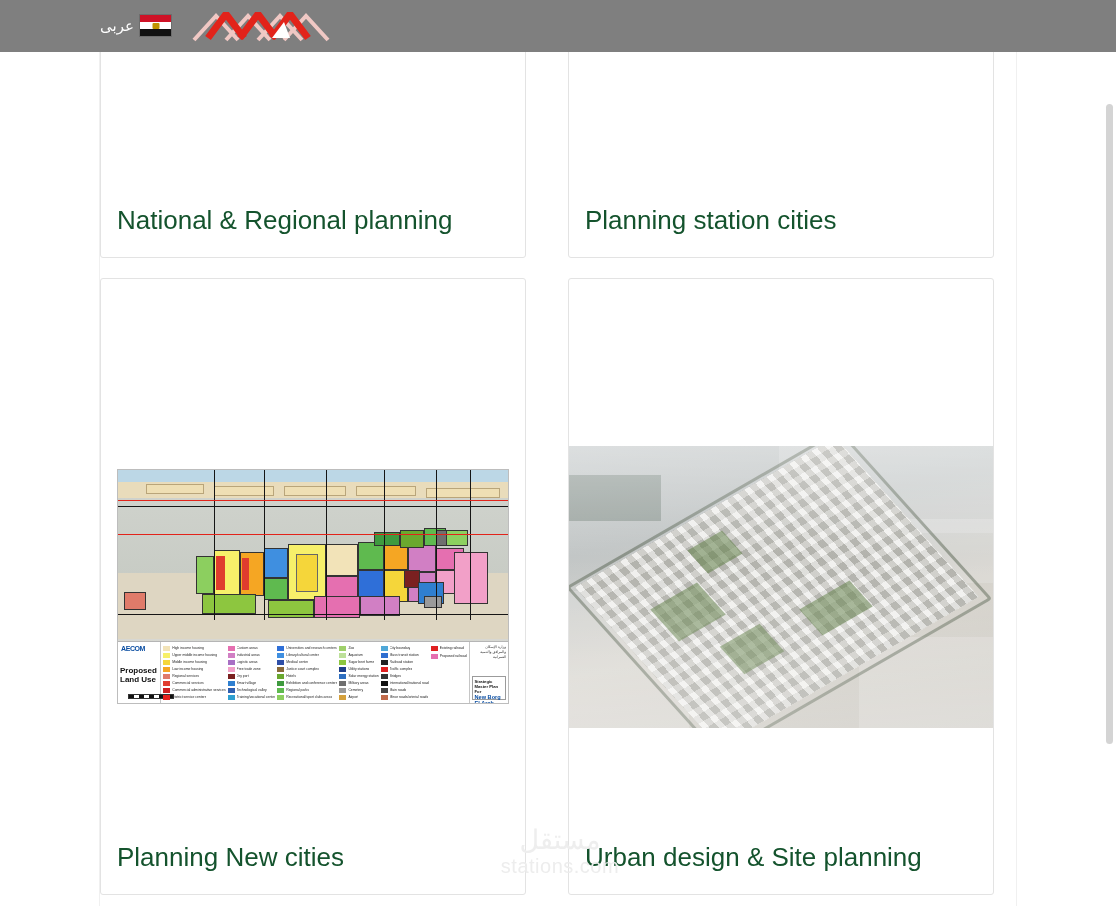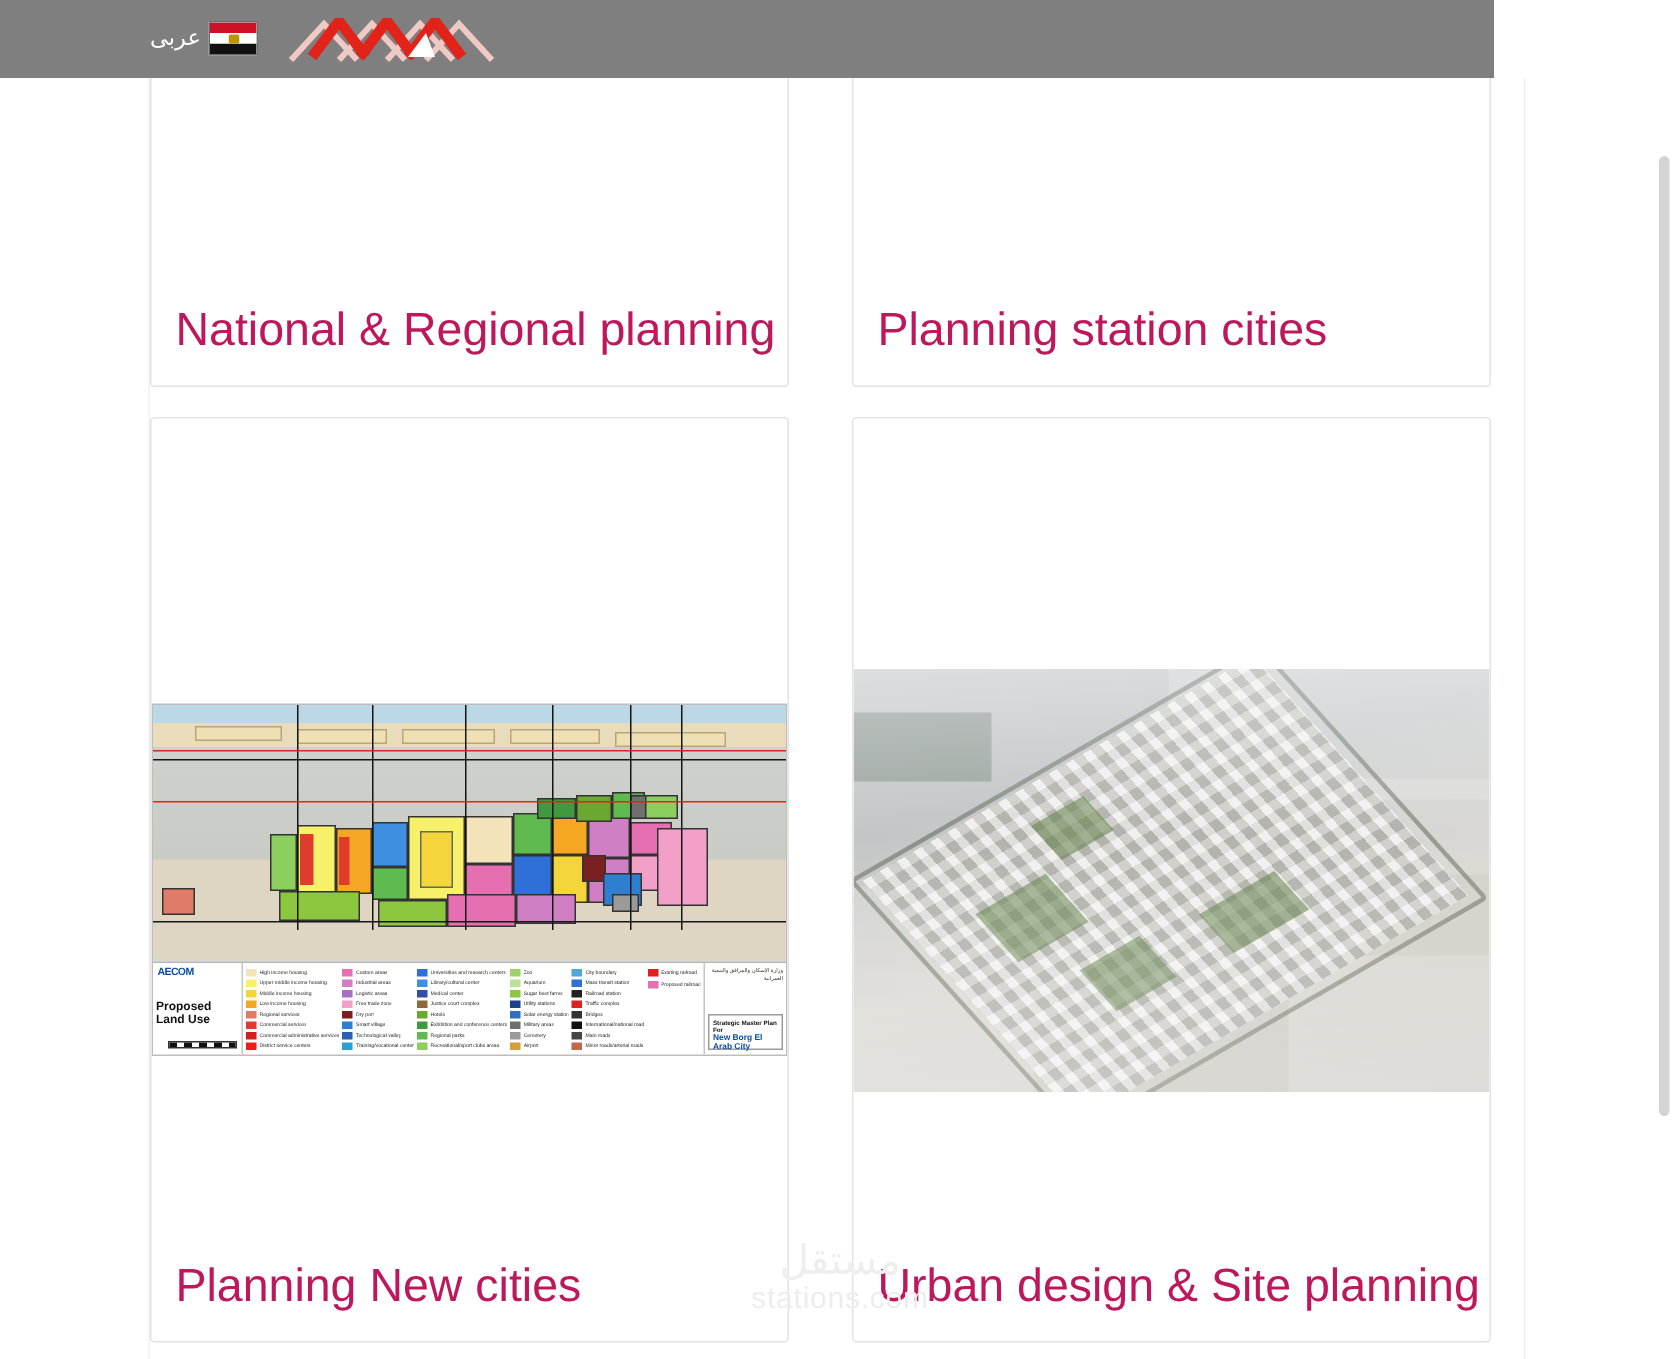--- a/index.html
+++ b/index.html
@@ -7,21 +7,21 @@
     margin: 0; padding: 0;
     width: 1116px; height: 906px;
     overflow: hidden;
     background: #ffffff;
     font-family: "Liberation Sans", sans-serif;
   }
 
   
   #site-header {
     position: absolute; top: 0; left: 0;
-    width: 996px; height: 52px;
+    width: 1116px; height: 52px;
     background: #7f7f7f;
     z-index: 50;
     display: flex; align-items: center;
   }
   .lang-link {
     position: absolute; left: 100px; top: 18px;
     color: #ffffff; font-size: 15px; line-height: 16px;
     direction: rtl; letter-spacing: 0px;
     text-decoration: none; white-space: nowrap;
   }
@@ -106,29 +106,29 @@
   .card-media {
     position: absolute; left: 0; right: 0;
     top: 50%; transform: translateY(-50%);
     height: 282px;
     display: flex; align-items: center; justify-content: center;
     overflow: hidden;
   }
   .card-title {
     position: absolute;
     left: 16px; bottom: 19px;
-    font-size: 31px;
-    color: #be185d;
+    font-size: 26px;
+    color: #14532d;
     line-height: 36px;
     white-space: nowrap;
   }
 
   
   .art-landuse {
-    position: relative; width: 424px; height: 235px;
+    position: relative; width: 392px; height: 235px;
     background: linear-gradient(180deg,#d9dde0 0%,#cfd5d8 38%,#ddd9cd 100%);
     border: 1px solid #bdbdbd;
     overflow: hidden;
   }
   .lu-sky{position:absolute;left:0;top:0;right:0;height:22px;background:#bcd7e6;}
   .lu-sand{position:absolute;left:0;top:12px;right:0;height:28px;background:#e9dcbb;}
   .lu-band{position:absolute;left:0;right:0;top:28px;height:88px;
     background:linear-gradient(180deg,#cfd2cc,#c7cbc4);}
   .lu-desert{position:absolute;left:0;right:0;bottom:64px;height:66px;background:#ded6c2;}
   .lu-blk{position:absolute;}

